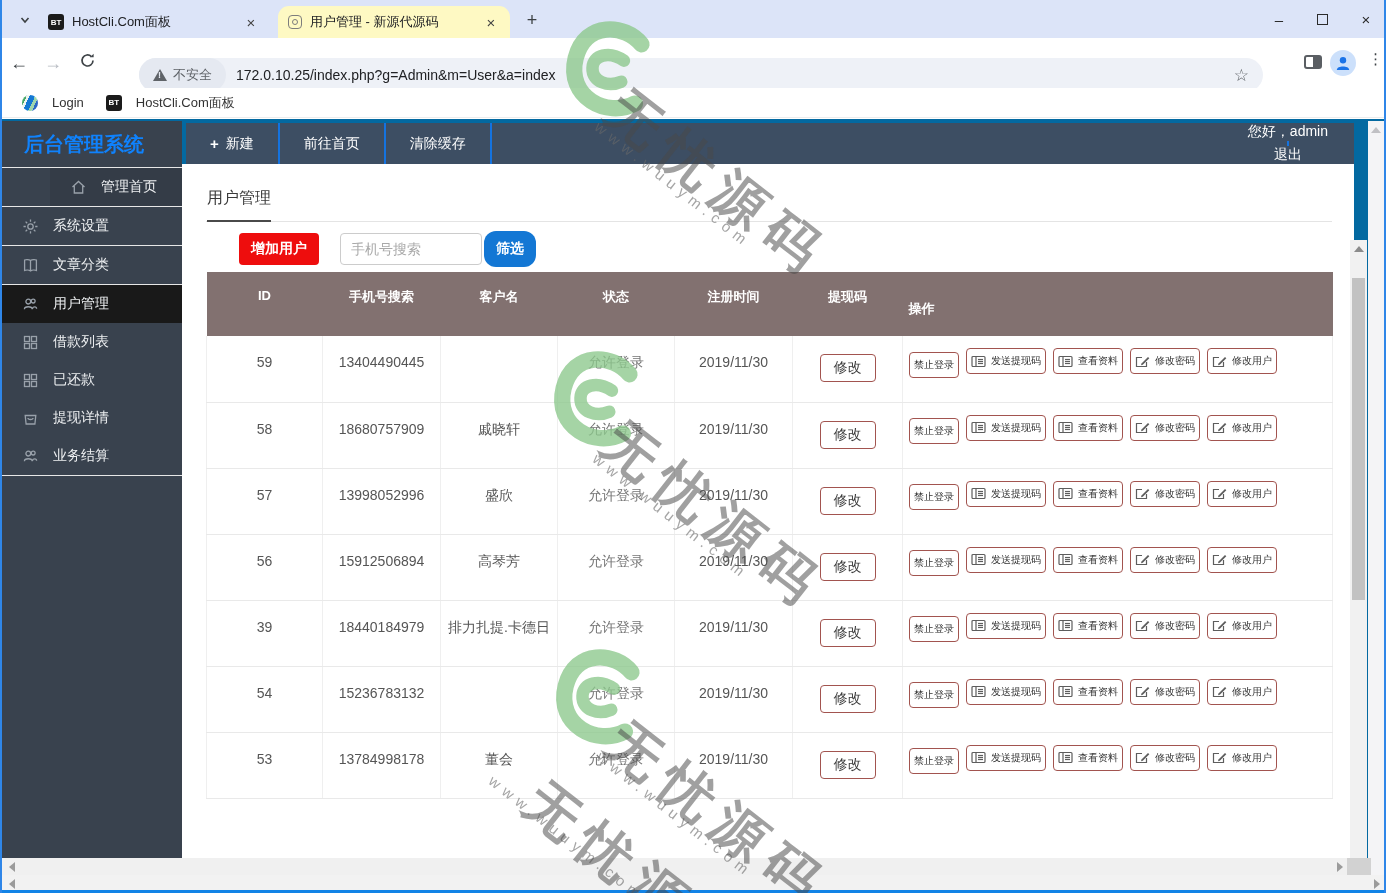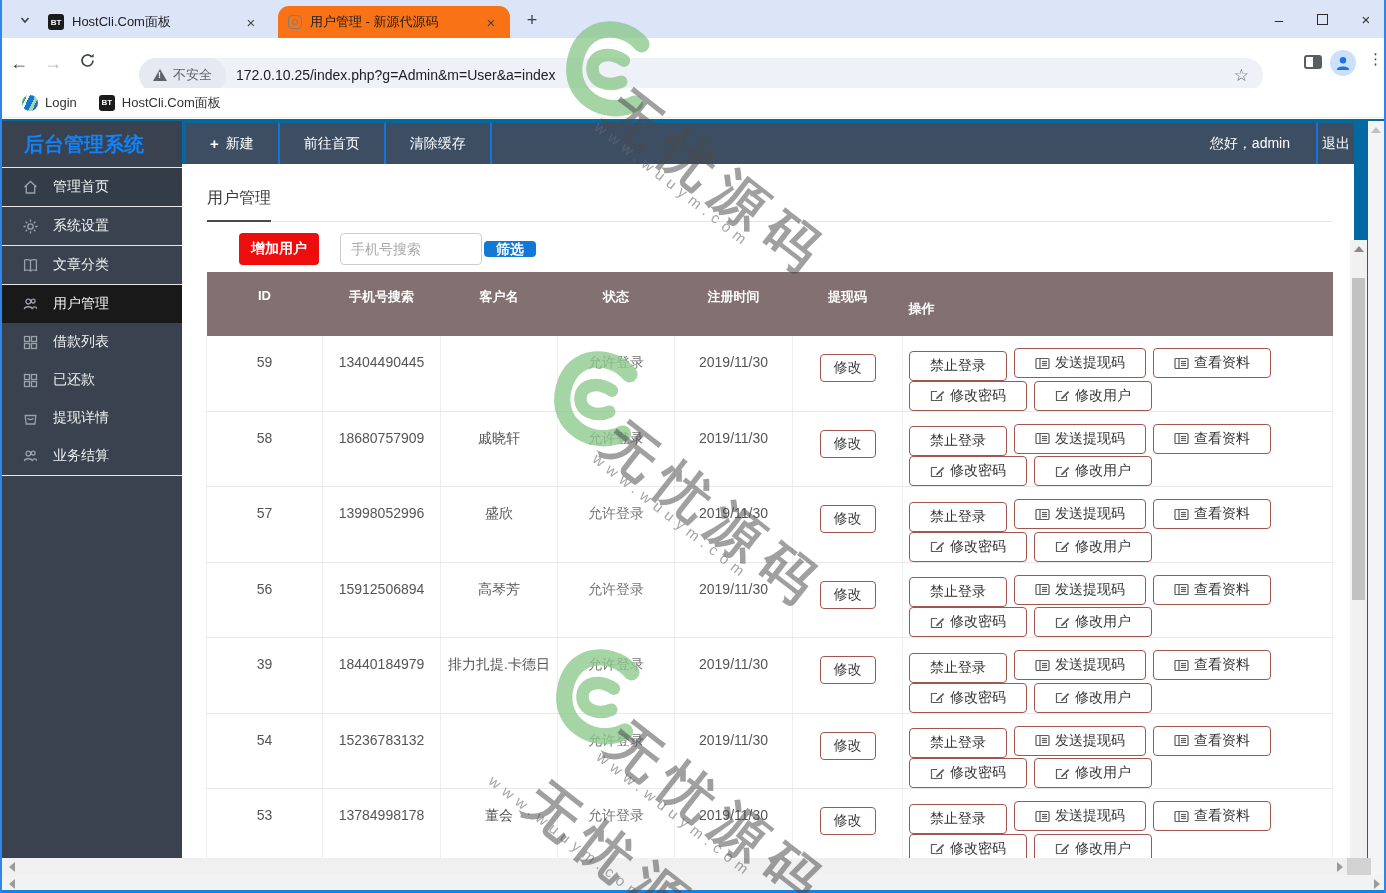--- a/index.html
+++ b/index.html
@@ -6,21 +6,21 @@
   body { font-family:"Liberation Sans", sans-serif; background:#000; }
   .window { position:relative; width:1386px; height:893px; background:#fff; overflow:hidden;
             border-left:2px solid #2f86e8; border-right:2px solid #2f86e8; }
   
   .tabstrip { position:absolute; left:0; top:0; width:100%; height:38px; background:#dce4f8; }
   .tab-search { position:absolute; left:10px; top:7px; width:26px; height:26px; border-radius:50%;
                 display:flex; align-items:center; justify-content:center; }
   .tab { position:absolute; top:6px; height:32px; display:flex; align-items:center; padding:0 10px;
          font-size:13px; color:#202124; width:232px; }
   .tab1 { left:36px; }
-  .tab2 { left:276px; background:#f97316; border-radius:11px 11px 0 0; }
+  .tab2 { left:276px; background:#fef9c3; border-radius:11px 11px 0 0; }
   .tab .title { flex:1; overflow:hidden; white-space:nowrap; margin:0 8px; }
   .tab .close { color:#444; font-size:15px; width:18px; text-align:center; border-radius:50%; }
   .fav-bt { width:16px; height:16px; background:#1b1b1b; border-radius:3px; color:#fff;
             font-size:8px; font-weight:bold; display:inline-flex; align-items:center; justify-content:center; flex:none;}
   .fav-app { width:14px; height:14px; border:1.5px solid #7d7d7d; border-radius:4px; flex:none;
              display:inline-flex; align-items:center; justify-content:center; }
   .fav-app i { display:block; width:6px; height:6px; border:1.5px solid #7d7d7d; border-radius:50%; }
   .newtab { position:absolute; left:518px; top:8px; font-size:18px; color:#3c4043; width:24px; height:24px;
             display:flex; align-items:center; justify-content:center; }
   .wincontrols { position:absolute; right:8px; top:0; height:38px; display:flex; align-items:center; gap:28px; color:#2b2b2b; }
@@ -42,70 +42,70 @@
   .star { font-size:17px; color:#5f6368; margin-right:14px; }
   .panel-ic { position:absolute; right:46px; top:17px; width:18px; height:14px; border:2px solid #5a5e63; border-radius:3px; }
   .panel-ic i { position:absolute; right:0; top:0; bottom:0; width:7px; background:#5a5e63; display:block;}
   .avatar { position:absolute; right:12px; top:12px; width:26px; height:26px; border-radius:50%; background:#cce0fb;
             display:flex; align-items:center; justify-content:center; overflow:hidden;}
   .kebab { position:absolute; right:-16px; top:12px; font-size:15px; color:#3e4347; width:16px;}
   .toolbar-right { position:absolute; right:16px; top:0; height:50px; width:60px; }
   
   .bookmarks { position:absolute; left:0; top:88px; width:100%; height:30px; background:#fff;
                border-bottom:1px solid #ececec; display:flex; align-items:center; gap:22px; padding-left:20px; }
-  .bm { display:flex; align-items:center; gap:7px; font-size:13px; color:#323232;justify-content:space-between; }
+  .bm { display:flex; align-items:center; gap:14px; font-size:13px; color:#323232;justify-content:space-between; }
   .fav-globe { width:16px; height:16px; border-radius:50%; flex:none;
       background:linear-gradient(115deg,#48a868 0 22%,#eef4ee 22% 34%,#1478d4 34% 58%,#9fd6ae 58% 74%,#2b67c5 74%); }
   
   .page { position:absolute; left:0; top:119px; width:100%; height:739px; background:#0369a1; }
   .sidebar { position:absolute; left:0; top:2px; width:180px; height:737px; background:#39424e; }
   .brand { height:46px; line-height:46px; padding-left:22px; color:#0f82fd; font-size:20px; font-weight:bold; }
   .side-group { border-bottom:1px solid #e7e7e7; }
   .side-group.first { border-top:1px solid #e7e7e7; }
   .side-item { height:38px; display:flex; align-items:center; padding-left:20px; gap:14px;
                color:#eef0f2; font-size:14px; }
-  .side-item.shaded { background:#343c47; }
+  .side-item.shaded { background:#343c47;margin-left:48px; }
   .side-item.active { background:#191919; }
   .s-ic { width:17px; height:17px; stroke:#99a1aa; fill:none; stroke-width:1.3; flex:none; }
   
   .navbar { position:absolute; left:184px; top:4px; width:1168px; height:41px; background:#3d4e63;
             display:flex; align-items:center; color:#fff; font-size:14px; }
   .nav-item { padding:0 24px; height:41px; display:flex; align-items:center; gap:7px; }
   .nav-sep { width:2px; height:41px; background:#1473e0; }
   .nav-plus { font-size:15px; font-weight:bold; }
-  .nav-right { margin-left:auto; display:flex; align-items:center; height:41px; }
+  .nav-right { margin-left:auto; display:flex; align-items:center; height:41px;flex-direction:column; }
   .greeting { padding:0 26px; }
   .logout { padding:0 4px; }
   
   .content { position:absolute; left:180px; top:45px; width:1172px; height:694px; background:#fff;
              padding:24px 0 0 24px; overflow:hidden;}
   .page-title { display:inline-block; font-size:16px; color:#3a3a3a; padding-bottom:11px;
                 border-bottom:2px solid #4a4a4a; margin-left:1px;}
   .title-divider { width:1126px; border-bottom:1px solid #e4e4e4; margin-top:-1px; }
   .controls { margin:10px 0 6px 33px; display:flex; align-items:center; height:34px; }
   .btn-red { background:#ee0d0d; color:#fff; font-weight:bold; font-size:14px; border:none; border-radius:4px;
              width:80px; height:32px; }
   .search-input { margin-left:21px; width:142px; height:32px; border:1px solid #ccc; border-radius:4px;
                   padding:0 10px; font-size:14px; color:#333; font-family:"Liberation Sans",sans-serif;}
   .search-input::placeholder { color:#a9a9a9; }
   .btn-blue { margin-left:2px; background:#1377d4; color:#fff; font-weight:bold; font-size:14px; border:none;
-              border-radius:4px; width:52px; height:16px; }
+              border-radius:12px; width:52px; height:36px; }
   table.users { border-collapse:collapse; table-layout:fixed; width:1126px; margin-top:6px; }
   table.users th { background:#827170; color:#fff; font-size:13px; font-weight:bold; height:64px;
                    vertical-align:top; padding-top:16px; text-align:center; }
   table.users th.ops-h { text-align:left; padding:28px 0 0 6px; }
   table.users td { height:66px; vertical-align:top; padding-top:18px; text-align:center;
                    font-size:14px; color:#555; border-bottom:1px solid #e9e9e9; border-right:1px solid #efefef; }
   table.users td:first-child { border-left:1px solid #efefef; }
   table.users td.status { color:#767676; }
   table.users td.ops { text-align:left; padding:12px 0 0 6px; }
   .mini-btn { border:1px solid #a2544f; background:#fff; color:#3c3c3c; font-size:14px;
               border-radius:4px; padding:4px 13px; font-family:"Liberation Sans",sans-serif;}
-  .act-btn { border:1px solid #a2544f; background:#fff; color:#343434; font-size:14px; border-radius:4px;
-             padding:5px 20px; margin-right:7px; display:inline-flex; align-items:center; gap:5px;
+  .act-btn { border:1px solid #a2544f; background:#fff; color:#343434; font-size:10px; border-radius:4px;
+             padding:5px 4px; margin-right:7px; display:inline-flex; align-items:center; gap:5px;
              font-family:"Liberation Sans",sans-serif;}
   .btn-ic { width:15px; height:13px; stroke:#5d5d5d; fill:none; stroke-width:1.2; }
   
   .vscroll { position:absolute; right:17px; top:121px; width:17px; height:737px; background:#f1f1f1; }
   .vscroll .thumb { position:absolute; left:2px; top:38px; width:13px; height:322px; background:#c2c2c2; }
   .vscroll2 { position:absolute; right:0; top:121px; width:16px; height:772px; background:#f4f4f6; }
   .arr-up { width:0;height:0;border-left:5px solid transparent;border-right:5px solid transparent;
             border-bottom:6px solid #8b8b8b; margin:6px auto 0; }
   .vscroll2 .arr-up { border-bottom-color:#c0c0c4; }
   .hscroll1 { position:absolute; left:0; top:858px; width:1369px; height:17px; background:#f0f0f0; }

